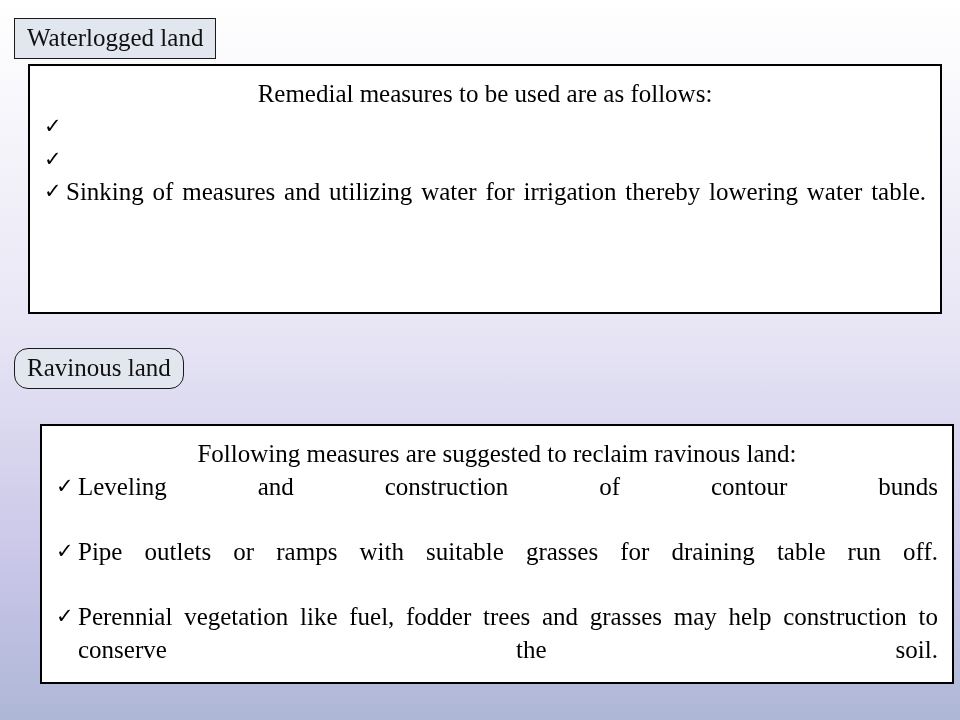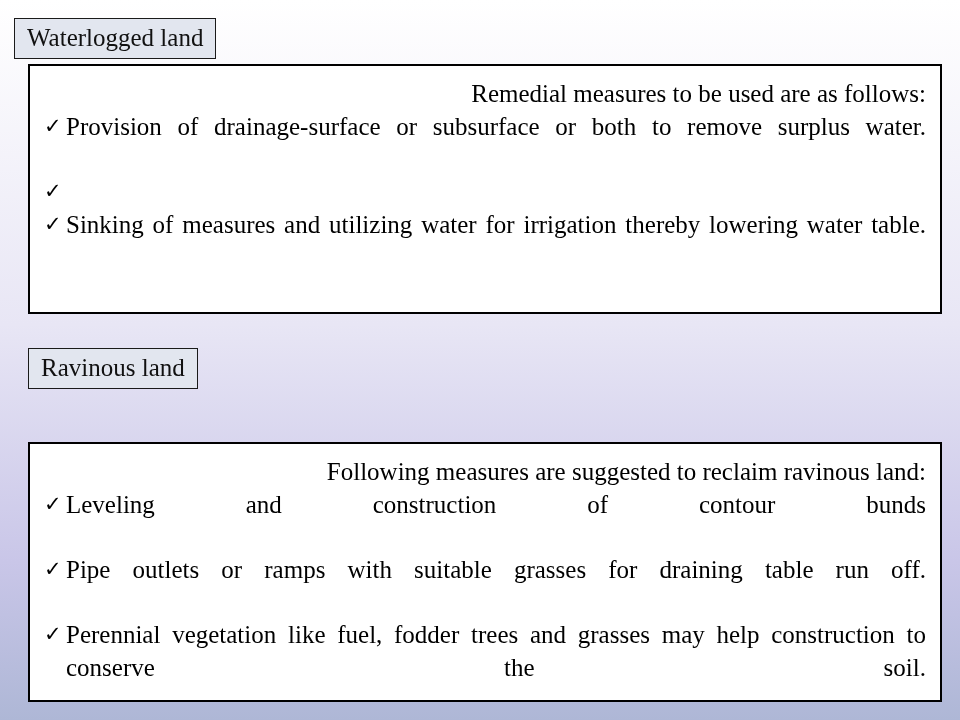--- a/index.html
+++ b/index.html
@@ -30,52 +30,52 @@
     line-height: 1.0;
     padding: 6px 12px 8px 12px;
     white-space: nowrap;
     font-family: "Liberation Serif", serif;
   }
   #chip-waterlogged {
     left: 14px;
     top: 18px;
   }
   #chip-ravinous {
-    left: 28px;
+    left: 14px;
     top: 348px;
+    border-radius: 14px;
   }
 
   
   .content-box {
     position: absolute;
     border: 2px solid #000;
     background: #ffffff;
     box-sizing: border-box;
     padding: 12px 14px 14px 14px;
   }
   #box-waterlogged {
     left: 28px;
     top: 64px;
     width: 914px;
     height: 250px;
   }
   #box-ravinous {
-    left: 28px;
+    left: 40px;
     top: 424px;
     width: 914px;
     height: 260px;
-    margin-top: 18px;
   }
 
   .intro {
     font-size: 25px;
     line-height: 1.25;
     color: #000;
     margin: 0 0 2px 0;
-    text-align: right;
+    text-align: center;
   }
   ul.points {
     list-style: none;
     margin: 0;
     padding: 0;
   }
   ul.points li {
     font-size: 25px;
     line-height: 1.30;
     color: #000;
@@ -105,21 +105,20 @@
 
 <div class="slide">
 
   <div class="title-chip" id="chip-waterlogged">Waterlogged land</div>
 
   <div class="content-box" id="box-waterlogged">
     <p class="intro">Remedial measures to be used are as follows:</p>
     <ul class="points">
       <li>
         <span class="tick">✓</span>
-        <span>Provision of drainage-surface or subsurface or both to remove surplus water.</span>
       </li>
       <li>
         <span class="tick">✓</span>
       </li>
       <li>
         <span class="tick">✓</span>
         <span>Sinking of measures and utilizing water for irrigation thereby lowering water table.</span>
       </li>
     </ul>
   </div>

